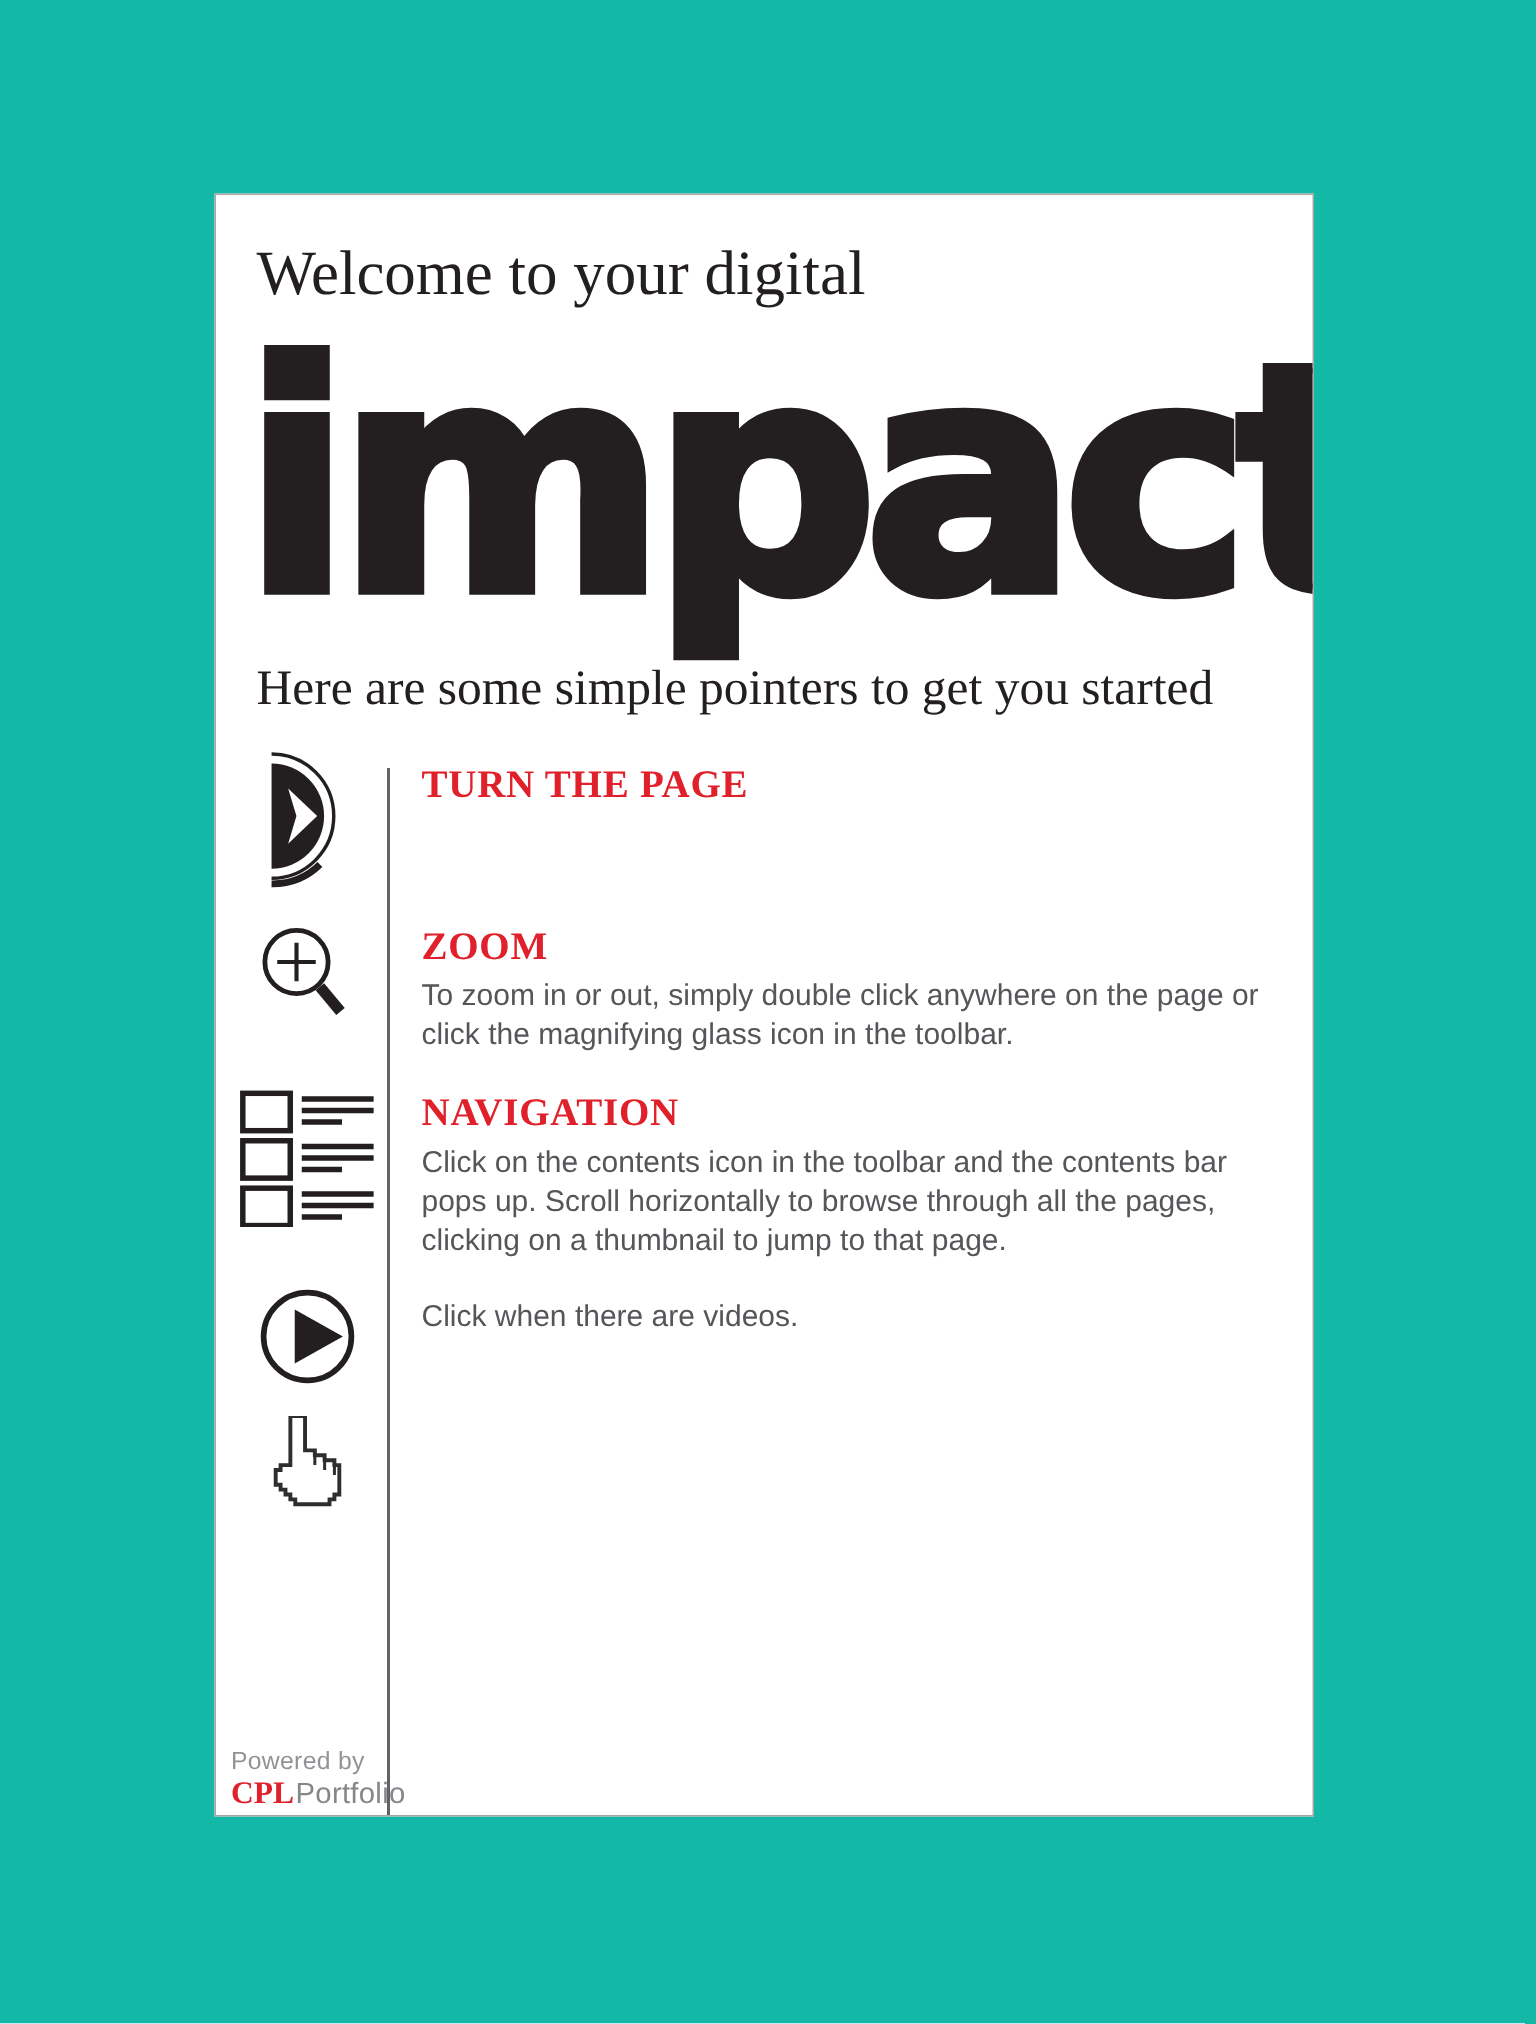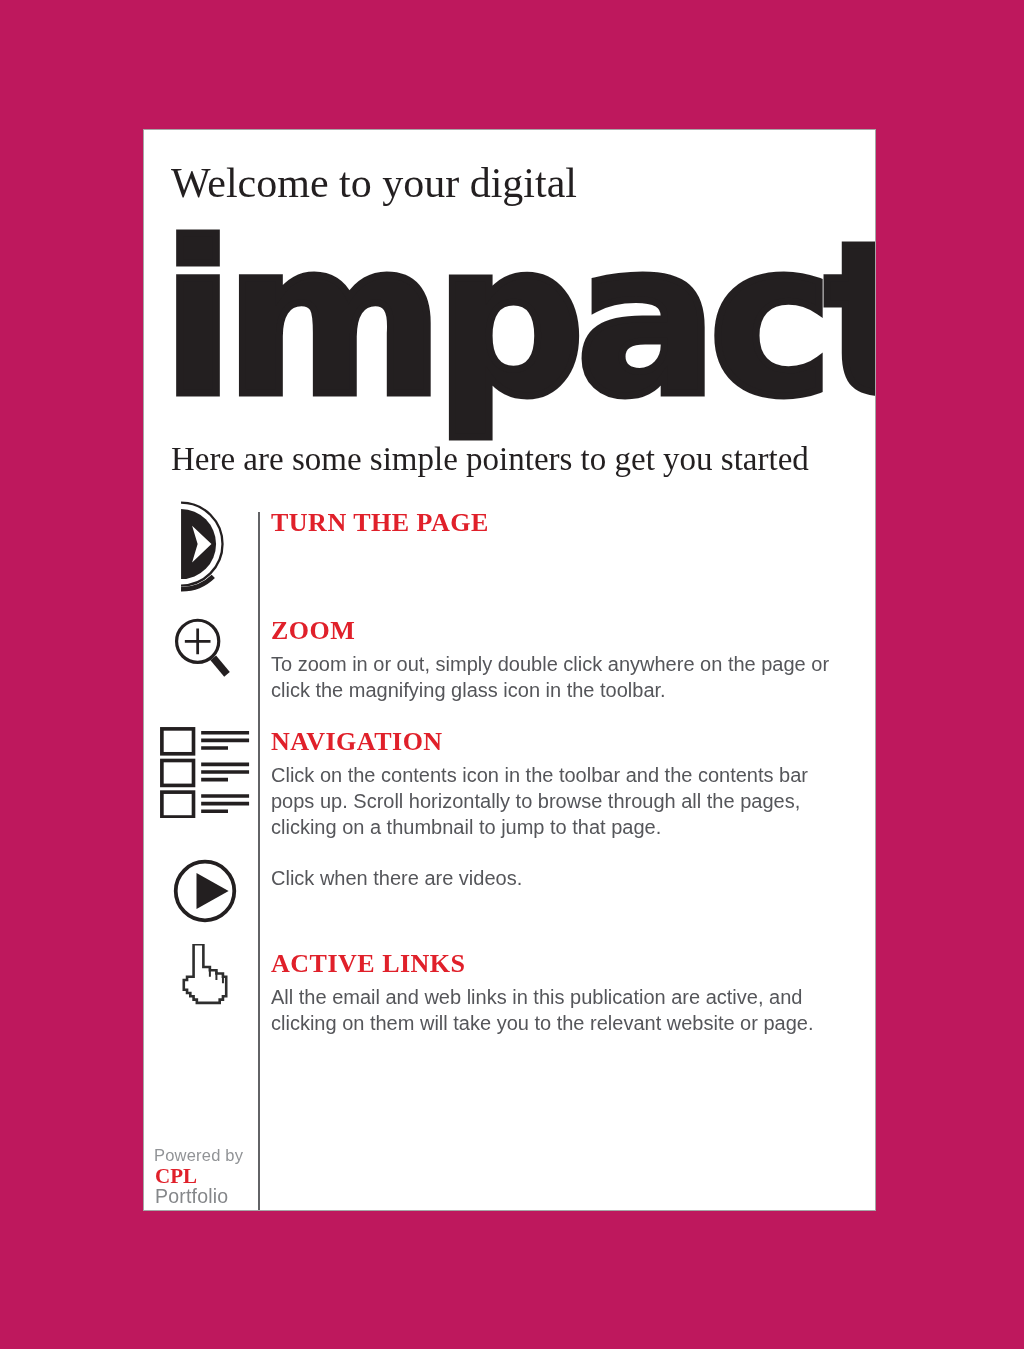--- a/index.html
+++ b/index.html
@@ -5,52 +5,52 @@
   :root{
     --red:#e0202a;
     --ink:#231f20;
     --body-gray:#55565a;
     --border-gray:#a6a6a6;
     --divider-gray:#626366;
     --muted-gray:#919396;
   }
   *{margin:0;padding:0;box-sizing:border-box;}
   html,body{background:#fff;}
-  .page{position:relative;width:1024px;height:1349px;background:#be185d;overflow:hidden;
+  .page{position:relative;width:1024px;height:1349px;background:#14b8a6;overflow:hidden;
         font-family:"Liberation Sans",sans-serif;}
   .frame{position:absolute;left:143px;top:129px;width:733px;height:1082px;
          border:1px solid var(--border-gray);background:#fff;overflow:hidden;}
   .welcome{position:absolute;left:27px;top:30px;
            font-family:"Liberation Serif",serif;font-size:42px;line-height:1.1;
            color:var(--ink);white-space:nowrap;}
   .logo{position:absolute;left:18px;top:86px;
         font-family:"DejaVu Sans",sans-serif;font-weight:bold;
         font-size:210px;line-height:210px;letter-spacing:-9px;white-space:nowrap;
         color:var(--ink);-webkit-text-stroke:7px var(--ink);}
   .subtitle{position:absolute;left:27px;top:310px;
             font-family:"Liberation Serif",serif;font-size:33px;line-height:1.2;
             color:var(--ink);white-space:nowrap;}
   .sections{position:absolute;left:0;top:379px;right:0;bottom:0;}
   .divider{position:absolute;left:114px;top:3px;bottom:0;width:2px;background:var(--divider-gray);}
   .section{display:flex;margin-bottom:25px;}
   .icon-cell{flex:none;width:114px;display:flex;justify-content:center;align-items:flex-start;padding-left:8px;}
   .icon-cell svg{display:block;color:var(--ink);}
-  .text-cell{flex:1;padding-left:13px;padding-right:28px;}
+  .text-cell{flex:1;padding-left:23px;padding-right:28px;}
   .sec-title{font-family:"Liberation Serif",serif;font-weight:700;font-size:26px;line-height:27px;
              letter-spacing:.5px;color:var(--red);margin:0 0 7px;}
   .sec-body{font-size:20px;line-height:26px;color:var(--body-gray);}
   .sec-0 svg{margin-top:-11px;}
   .sec-2 svg{margin-top:-2px;}
   .sec-3 svg{margin-top:-8px;}
   .sec-4 svg{margin-top:-6px;}
   .sec-5 svg{margin-top:-27px;}
   .section:nth-child(6){margin-bottom:17px;}
   .footer{position:absolute;left:10px;bottom:4px;line-height:1;}
   .powered{font-size:16.5px;color:var(--muted-gray);margin-bottom:2px;letter-spacing:.2px;}
-  .brandline{white-space:nowrap;display:flex;align-items:baseline;flex-direction:column;}
+  .brandline{white-space:nowrap;display:flex;align-items:baseline;}
   .cpl{font-family:"Liberation Serif",serif;font-weight:700;font-size:21px;color:var(--red);}
   .portfolio{font-size:19.5px;color:#85878a;margin-left:1px;letter-spacing:.2px;}
 </style>
 </head>
 <body>
 
 <div class="page">
   <div class="frame">
     <div class="welcome">Welcome to your digital</div>
     <div class="logo">impact</div>
@@ -116,24 +116,20 @@
     </div>
   </div>
 
   <div class="section sec-4">
     <div class="icon-cell">
             <svg width="62" height="72" viewBox="0 0 19 22" fill="none">
               <path d="M6 0 H9 V7 H11 V8 H13 V9 H15 V10 H16 V16 H15 V17 H14 V18 H7 V17 H6 V16 H5 V15 H4 V14 H3 V11 H4 V10 H6 Z" fill="#ffffff" stroke="#2e2e2e" stroke-width="2.6" vector-effect="non-scaling-stroke" stroke-linejoin="miter"></path>
               <path d="M11 7.4 V10 M13 8.4 V11 M15 9.4 V12" stroke="#2e2e2e" stroke-width="2" vector-effect="non-scaling-stroke"></path>
             </svg>
           </div>
-    <div class="text-cell">
-      <h3 class="sec-title">ACTIVE LINKS</h3>
-      <p class="sec-body">All the email and web links in this publication are active, and clicking on them will take you to the relevant website or page.</p>
-    </div>
   </div>
 
 </div>
 
     <div class="footer">
       <div class="powered">Powered by</div>
       <div class="brandline">
         <span class="cpl">CPL</span>
           <span class="portfolio">Portfolio</span>
       </div>

